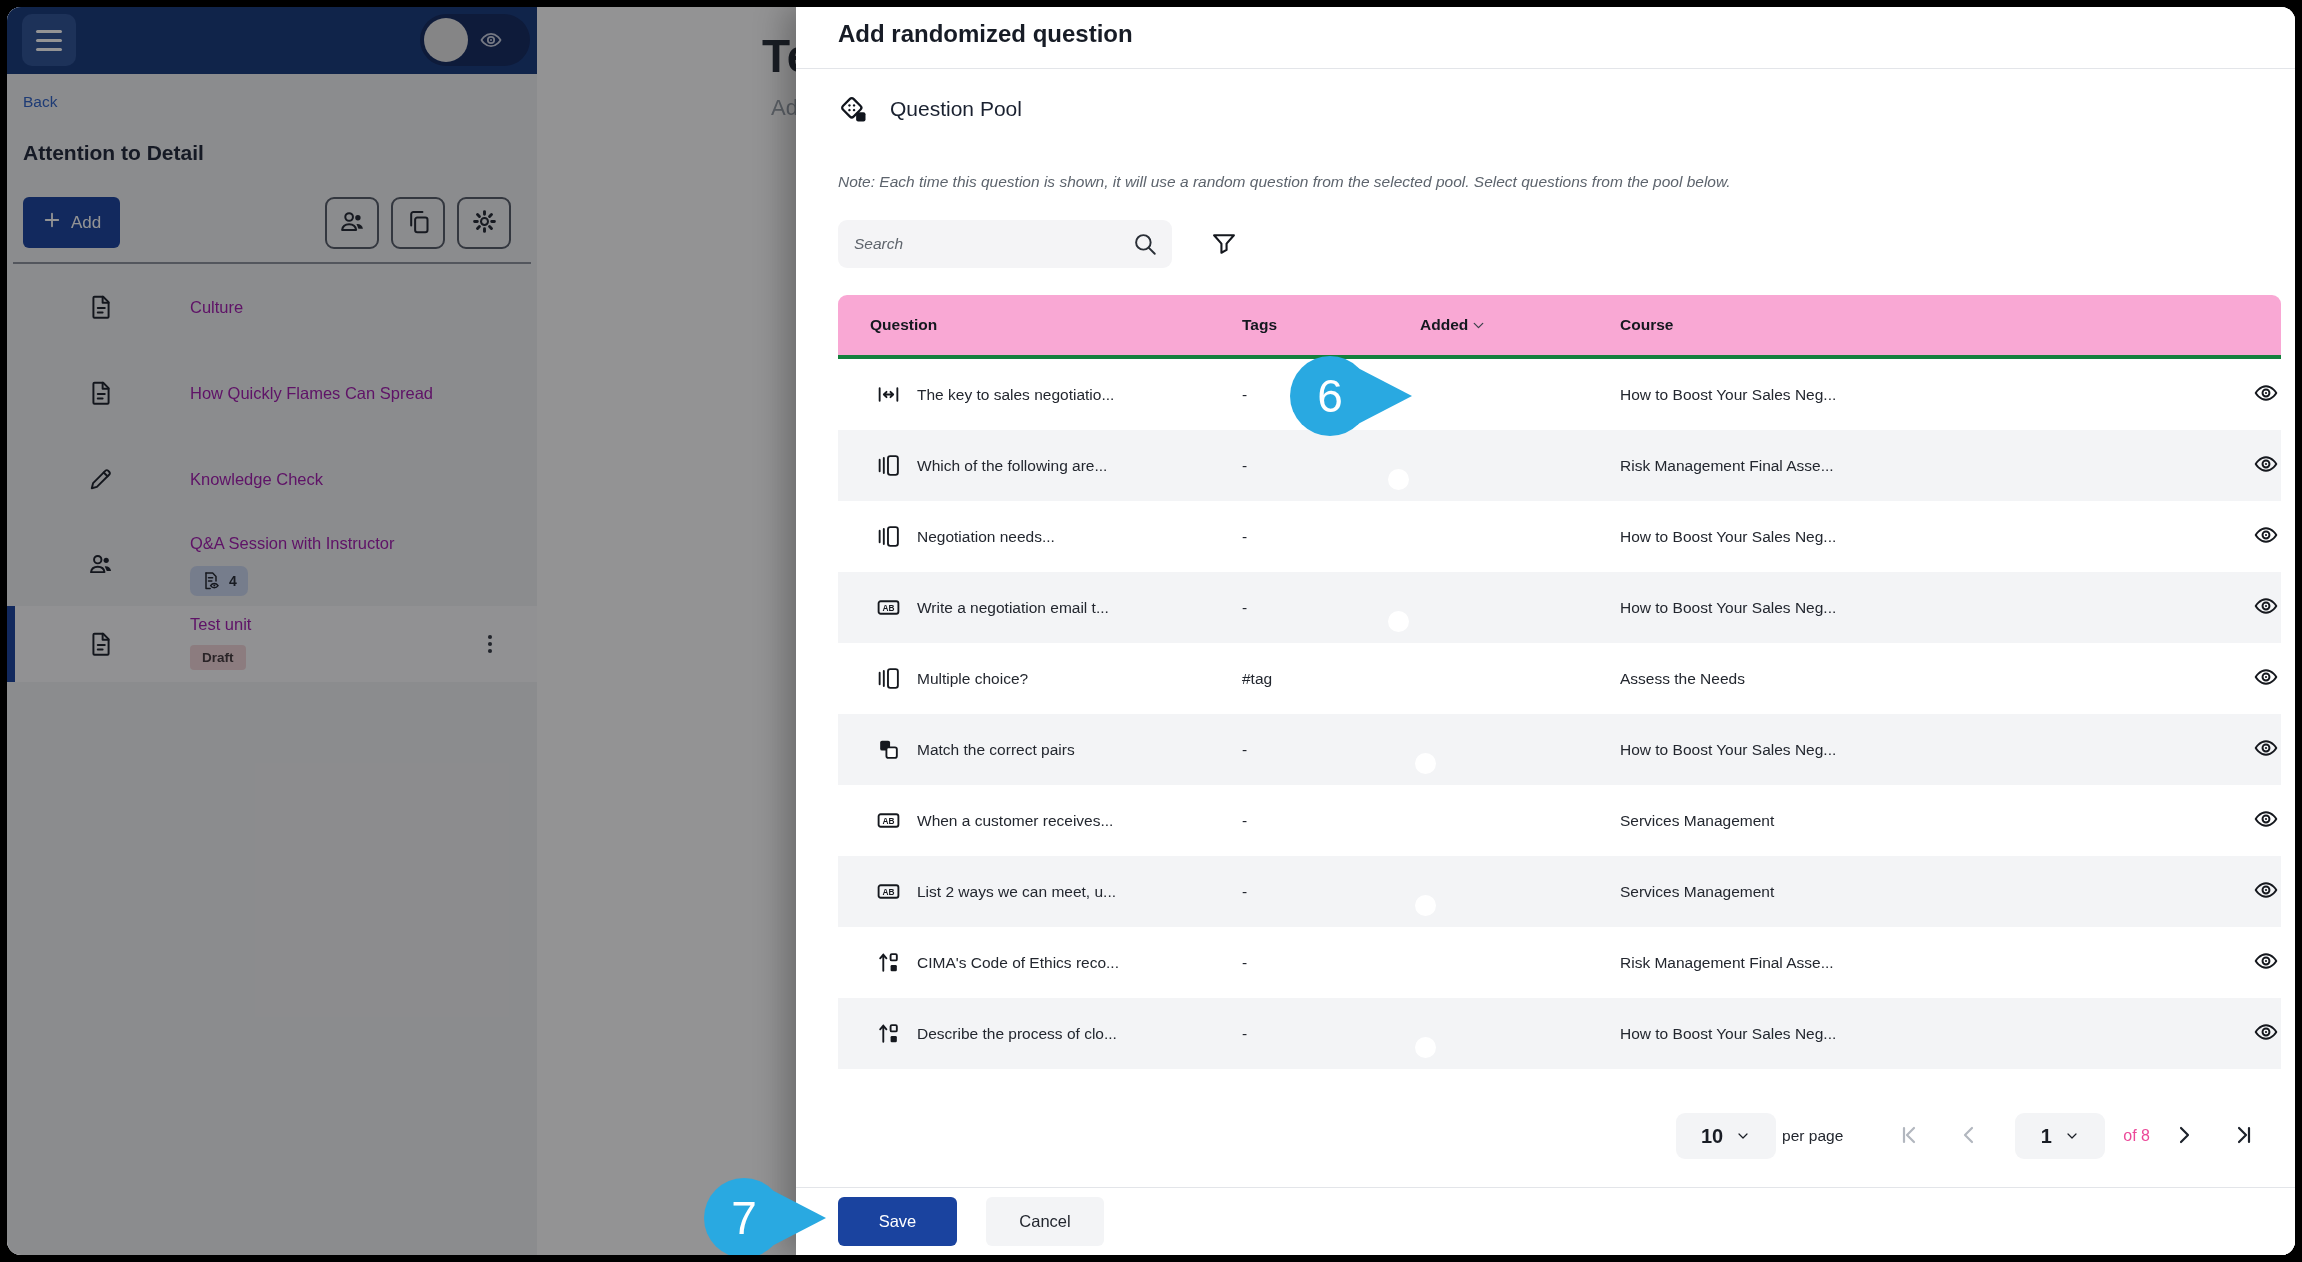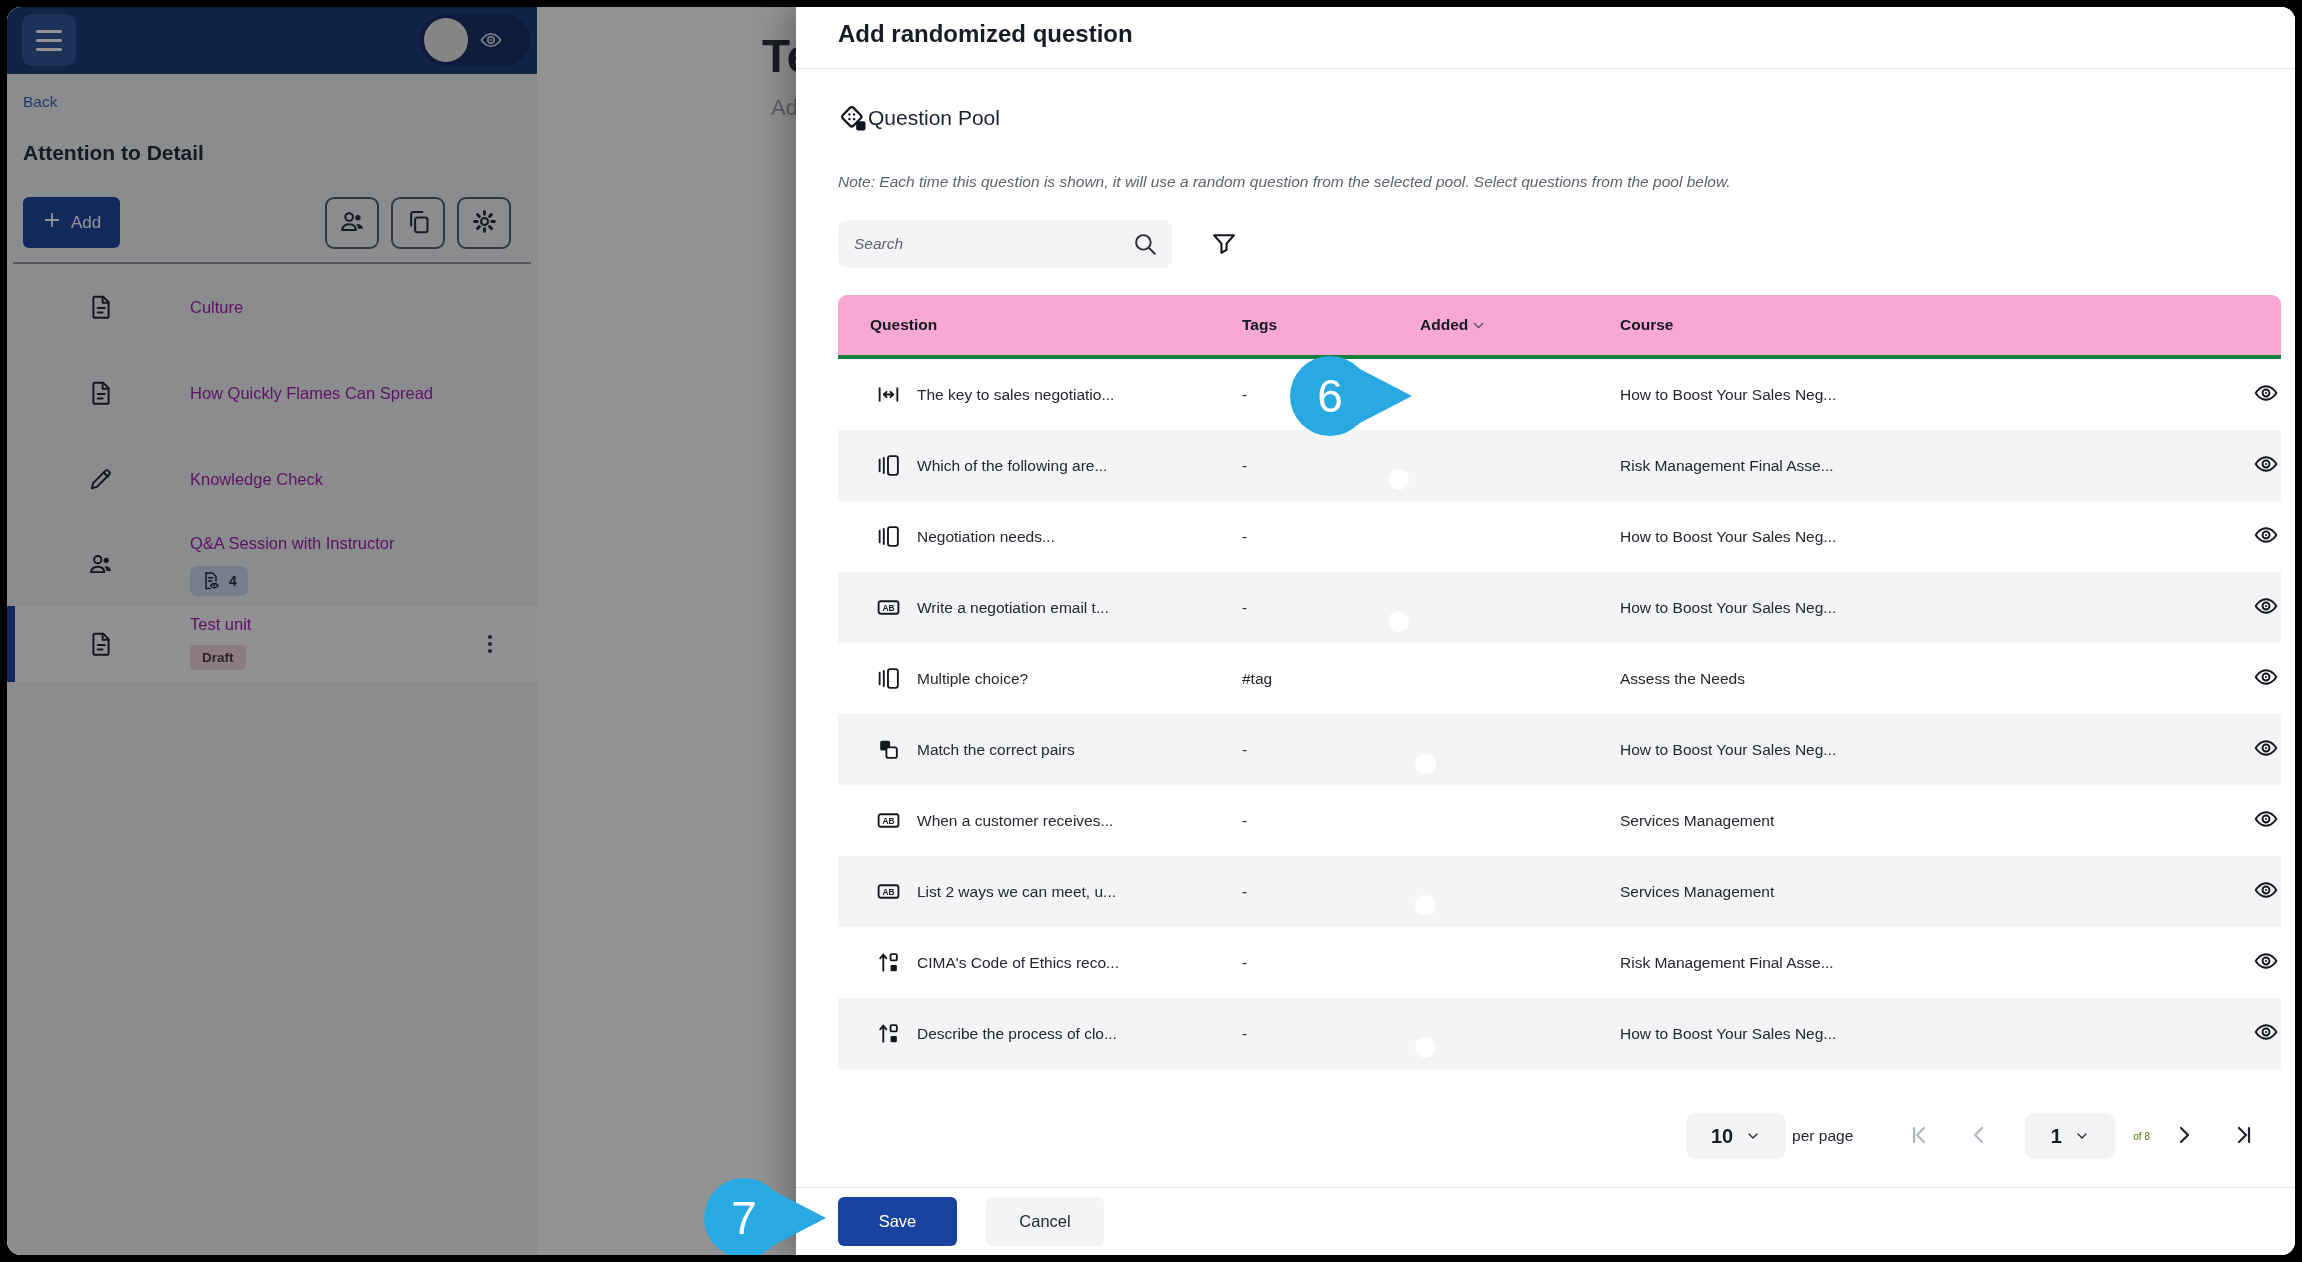--- a/index.html
+++ b/index.html
@@ -45,21 +45,21 @@
   .main-h{position:absolute;left:225px;top:22px;font-size:46px;font-weight:700;color:#272d38;white-space:nowrap;}
   .main-sub{position:absolute;left:234px;top:88px;font-size:22px;color:#9aa2ac;white-space:nowrap;}
 
   
   .scrim{position:absolute;left:0;top:0;width:789px;height:100%;background:rgba(10,10,12,.44);z-index:5;}
 
   
   .modal{position:absolute;left:789px;top:0;width:1499px;height:100%;background:#fff;z-index:6;box-shadow:-10px 0 30px rgba(0,0,0,.28);}
   .m-title{position:absolute;left:42px;top:13px;font-size:24px;font-weight:700;color:#171c26;}
   .m-hdiv{position:absolute;left:0;right:0;top:61px;border-top:1px solid #e3e5e9;}
-  .qpool{position:absolute;left:42px;top:96px;display:flex;align-items:center;}
+  .qpool{position:absolute;left:42px;top:87px;display:flex;align-items:center;gap:22px;}
   .qpool .ic{color:#11151d;display:flex;}
   .qpool-lbl{font-size:21px;color:#1a2130;}
   .m-note{position:absolute;left:42px;top:166px;font-size:15.5px;font-style:italic;color:#5d646d;}
   .search-row{position:absolute;left:42px;top:213px;display:flex;align-items:center;}
   .search-box{position:relative;width:334px;height:48px;background:#f4f4f6;border-radius:9px;}
   .search-box input{position:absolute;inset:0;background:transparent;border:none;outline:none;padding:0 52px 0 16px;
     font-size:15.5px;font-style:italic;color:#3a3f47;font-family:inherit;}
   .search-box input::placeholder{color:#5f656d;font-style:italic;}
   .search-ic{position:absolute;right:14px;top:50%;transform:translateY(-50%);color:#2a2f37;display:flex;cursor:pointer;}
   .funnel{margin-left:38px;color:#15181e;display:flex;cursor:pointer;}
@@ -92,21 +92,21 @@
   .pg-box{height:46px;background:#f3f4f6;border-radius:9px;display:flex;align-items:center;justify-content:center;
     gap:12px;font-size:20px;font-weight:700;color:#191d25;cursor:pointer;}
   .pg-box .ic{display:flex;color:#191d25;}
   .pg-size{width:100px;}
   .pg-page{width:90px;margin-left:34px;}
   .pg-lbl{font-size:15.5px;color:#23272f;margin-left:6px;}
   .pg-nav{display:flex;margin-left:54px;background:none;border:none;padding:0;cursor:pointer;}
   .pg-nav.dis{color:#b2b7bf;}
   .pg-nav.en{color:#1d222b;}
   .pg-nav + .pg-nav{margin-left:36px;}
-  .pg-of{font-size:10px;color:#4d7c0f;margin-left:18px;}
+  .pg-of{font-size:16px;color:#ec4899;margin-left:18px;}
   .pg-next{margin-left:22px;}
   .pg-last{margin-left:38px;}
 
   
   .m-foot{position:absolute;left:0;right:0;bottom:0;height:67px;border-top:1px solid #e3e5e9;
     display:flex;align-items:center;padding-left:42px;gap:29px;background:#fff;}
   .btn-save{width:119px;height:49px;border-radius:6px;background:#1a439f;color:#fff;font-size:16.5px;
     border:none;cursor:pointer;font-family:inherit;}
   .btn-cancel{width:118px;height:49px;border-radius:6px;background:#f3f4f6;color:#23272f;font-size:16.5px;
     border:none;cursor:pointer;font-family:inherit;}

